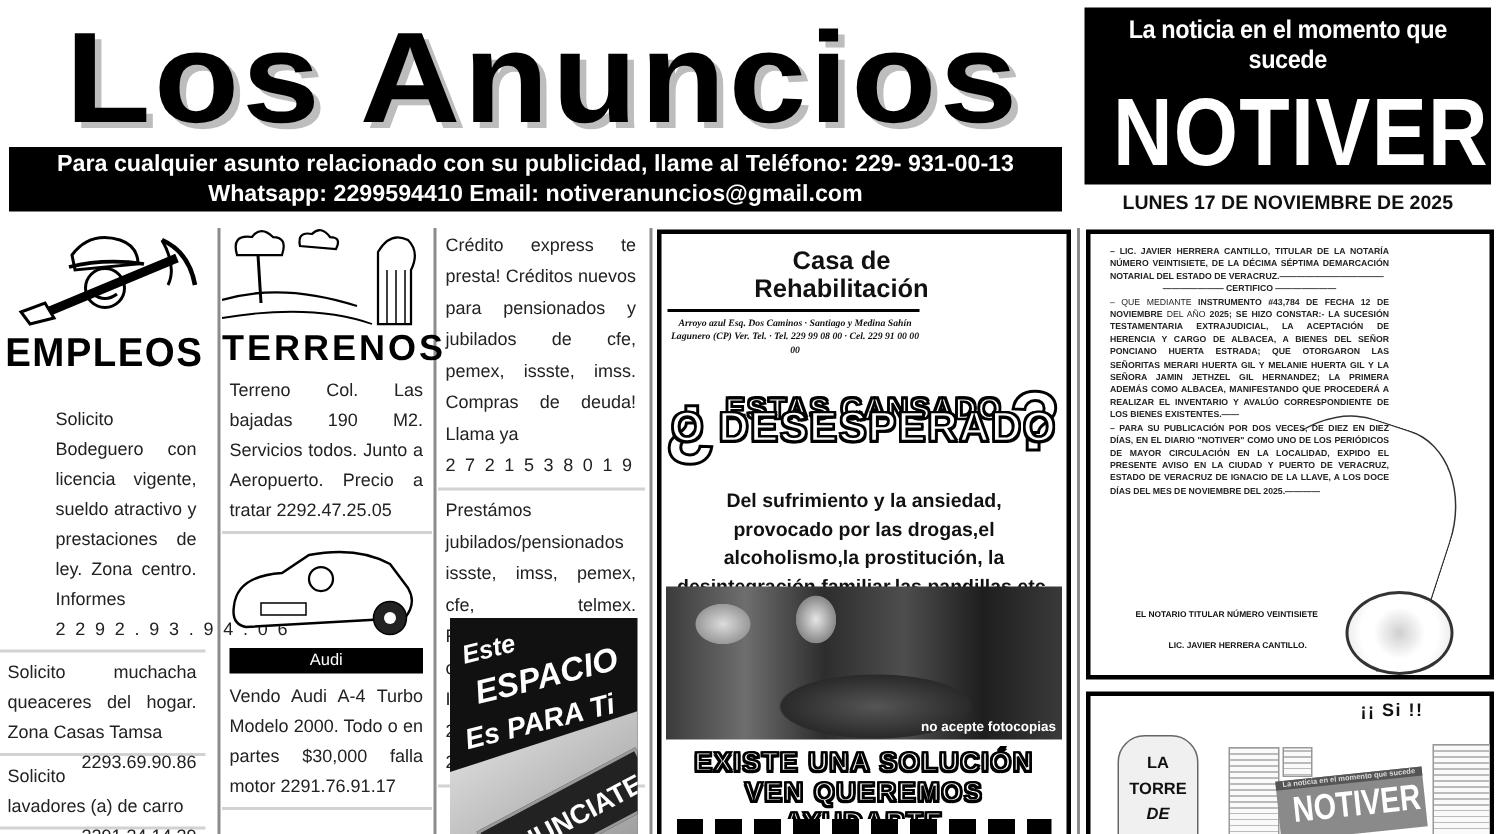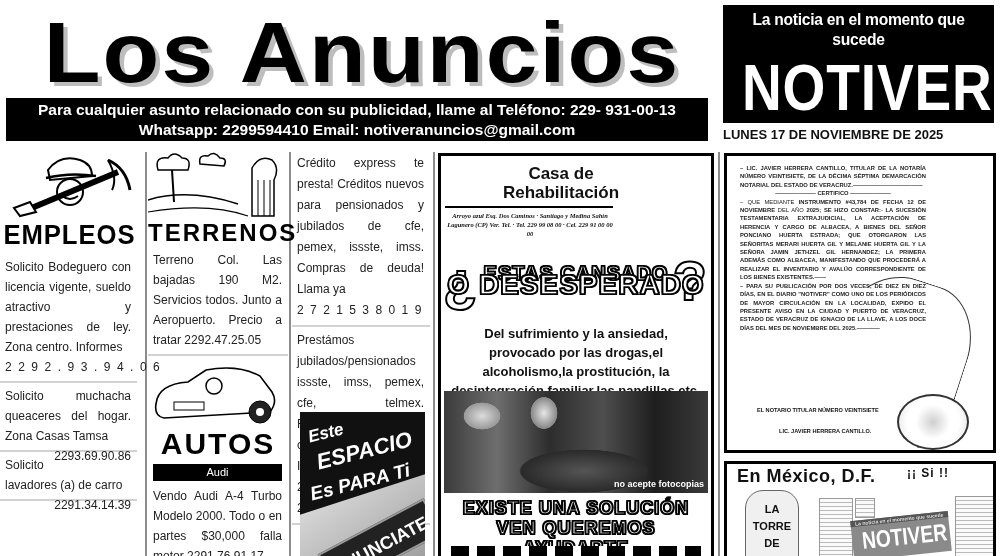--- a/index.html
+++ b/index.html
@@ -25,21 +25,21 @@
   .notiver-box {
     position: absolute; left: 723px; top: 5px; width: 271px; height: 118px;
     background: #000; color: #fff; text-align: center;
   }
   .notiver-tagline { font-size: 17px; font-weight: bold; margin-top: 5px; letter-spacing: -0.3px; transform: scaleX(0.92); }
   .notiver-name {
     font-size: 64px; font-weight: 900; line-height: 64px; margin-top: 6px;
     transform: scaleX(0.86); letter-spacing: 1px;
   }
   .notiver-date {
-    position: absolute; left: 723px; top: 127px; width: 271px; 
+    position: absolute; left: 723px; top: 127px; width: 271px; text-align: center;
     font-weight: bold; font-size: 13px; color: #111;
   }
 
   
   .col { position: absolute; top: 150px; bottom: 0; }
   .col-divider { position: absolute; top: 152px; bottom: 0; width: 2px; background: #8c8c8c; }
   .section-word {
     font-family: "Liberation Sans", sans-serif; font-weight: 900; color: #000; text-align: center;
     letter-spacing: 1px;
   }
@@ -214,21 +214,21 @@
       <path d="M46 28 Q70 22 96 26" fill="none" stroke="#000" stroke-width="2.5"></path>
       <circle cx="70" cy="42" r="13" fill="#fff" stroke="#000" stroke-width="2"></circle>
       <path d="M62 46 Q70 52 78 46" fill="none" stroke="#000" stroke-width="2"></path>
       <line x1="22" y1="62" x2="118" y2="22" stroke="#000" stroke-width="6"></line>
       <path d="M108 10 Q126 18 130 40" fill="none" stroke="#000" stroke-width="3"></path>
       <path d="M108 10 Q118 28 112 40" fill="none" stroke="#000" stroke-width="2"></path>
       <path d="M14 58 L30 52 L36 62 L20 66 Z" fill="#fff" stroke="#000" stroke-width="2"></path>
     </svg>
   </div>
   <div class="section-word" style="font-size:27px; line-height:30px; margin-top:-2px; transform:scaleX(0.95);">EMPLEOS</div>
-  <div class="ad-block" style="margin-top:4px;">
+  <div class="ad-block" style="margin-top:16px;padding-left:32px;">
     <div class="ad-text">
       <span>Solicito Bodeguero con licencia vigente, sueldo atractivo y prestaciones de ley. Zona centro. Informes</span>
       <span class="phone-spaced">2292.93.94.06</span>
     </div>
   </div>
   <div class="ad-block">
     <div class="ad-text">
       <span>Solicito muchacha queaceres del hogar. Zona Casas Tamsa</span>
       <span style="float:right;">2293.69.90.86</span>
     </div>
@@ -265,21 +265,20 @@
   </div>
   <div class="art" style="height:64px; margin-top:8px;">
     <svg width="140" height="64" viewBox="0 0 140 64">
       <path d="M8 40 Q10 20 40 18 L58 6 Q90 0 112 12 L124 28 Q130 38 122 48 L16 54 Q6 52 8 40 Z" fill="#fff" stroke="#000" stroke-width="1.6"></path>
       <circle cx="66" cy="22" r="8" fill="#fff" stroke="#000" stroke-width="1.5"></circle>
       <circle cx="112" cy="48" r="11" fill="#222" stroke="#000"></circle>
       <circle cx="112" cy="48" r="4" fill="#fff"></circle>
       <rect x="26" y="38" width="30" height="8" fill="none" stroke="#000"></rect>
     </svg>
   </div>
-  <div class="section-word" style="font-size:30px; line-height:32px; letter-spacing:2px;">AUTOS</div>
   <div class="audi-bar">Audi</div>
   <div class="ad-block">
     <div class="ad-text">
       <span>Vendo Audi A-4 Turbo Modelo 2000. Todo o en partes $30,000 falla motor</span>
       <span>2291.76.91.17</span>
     </div>
   </div>
 
 </div>
 
@@ -336,26 +335,25 @@
       <span class="legal-light">– QUE MEDIANTE </span><span>INSTRUMENTO #43,784 DE FECHA 12 DE NOVIEMBRE</span><span class="legal-light"> DEL AÑO </span><span>2025</span><span>; SE HIZO CONSTAR:- LA SUCESIÓN TESTAMENTARIA EXTRAJUDICIAL, LA ACEPTACIÓN DE HERENCIA Y CARGO DE ALBACEA, A BIENES DEL SEÑOR PONCIANO HUERTA ESTRADA; QUE OTORGARON LAS SEÑORITAS MERARI HUERTA GIL Y MELANIE HUERTA GIL Y LA SEÑORA JAMIN JETHZEL GIL HERNANDEZ; LA PRIMERA ADEMÁS COMO ALBACEA, MANIFESTANDO QUE PROCEDERÁ A REALIZAR EL INVENTARIO Y AVALÚO CORRESPONDIENTE DE LOS BIENES EXISTENTES.——</span>
     </p>
     <p>– PARA SU PUBLICACIÓN POR DOS VECES, DE DIEZ EN DIEZ DÍAS, EN EL DIARIO "NOTIVER" COMO UNO DE LOS PERIÓDICOS DE MAYOR CIRCULACIÓN EN LA LOCALIDAD, EXPIDO EL PRESENTE AVISO EN LA CIUDAD Y PUERTO DE VERACRUZ, ESTADO DE VERACRUZ DE IGNACIO DE LA LLAVE, A LOS DOCE DÍAS DEL MES DE NOVIEMBRE DEL 2025.————</p>
   </div>
   <div class="legal-sign1">EL NOTARIO TITULAR NÚMERO VEINTISIETE</div>
   <div class="legal-sign2">LIC. JAVIER HERRERA CANTILLO.</div>
   <div class="seal"></div>
 </div>
 
 <div class="mexico-box">
-  <div class="mexico-title">En México, D.F.</div>
   <div class="mexico-si">¡¡ Si !!</div>
   <div class="torre">
     <span style="margin-top:10px;">LA</span>
     <span>TORRE</span>
-    <span style="">DE</span>
+    <span style="font-style:italic;">DE</span>
   </div>
   <div class="mini-paper" style="left:92px; top:34px; width:34px; height:66px;"></div>
   <div class="mini-paper" style="left:128px; top:34px; width:20px; height:20px;"></div>
   <div class="mini-paper" style="left:228px; top:32px; width:40px; height:66px;"></div>
   <div class="notiver-banner">
     <span class="t1">La noticia en el momento que sucede</span>
     <span class="t2">NOTIVER</span>
   </div>
 </div>
 

